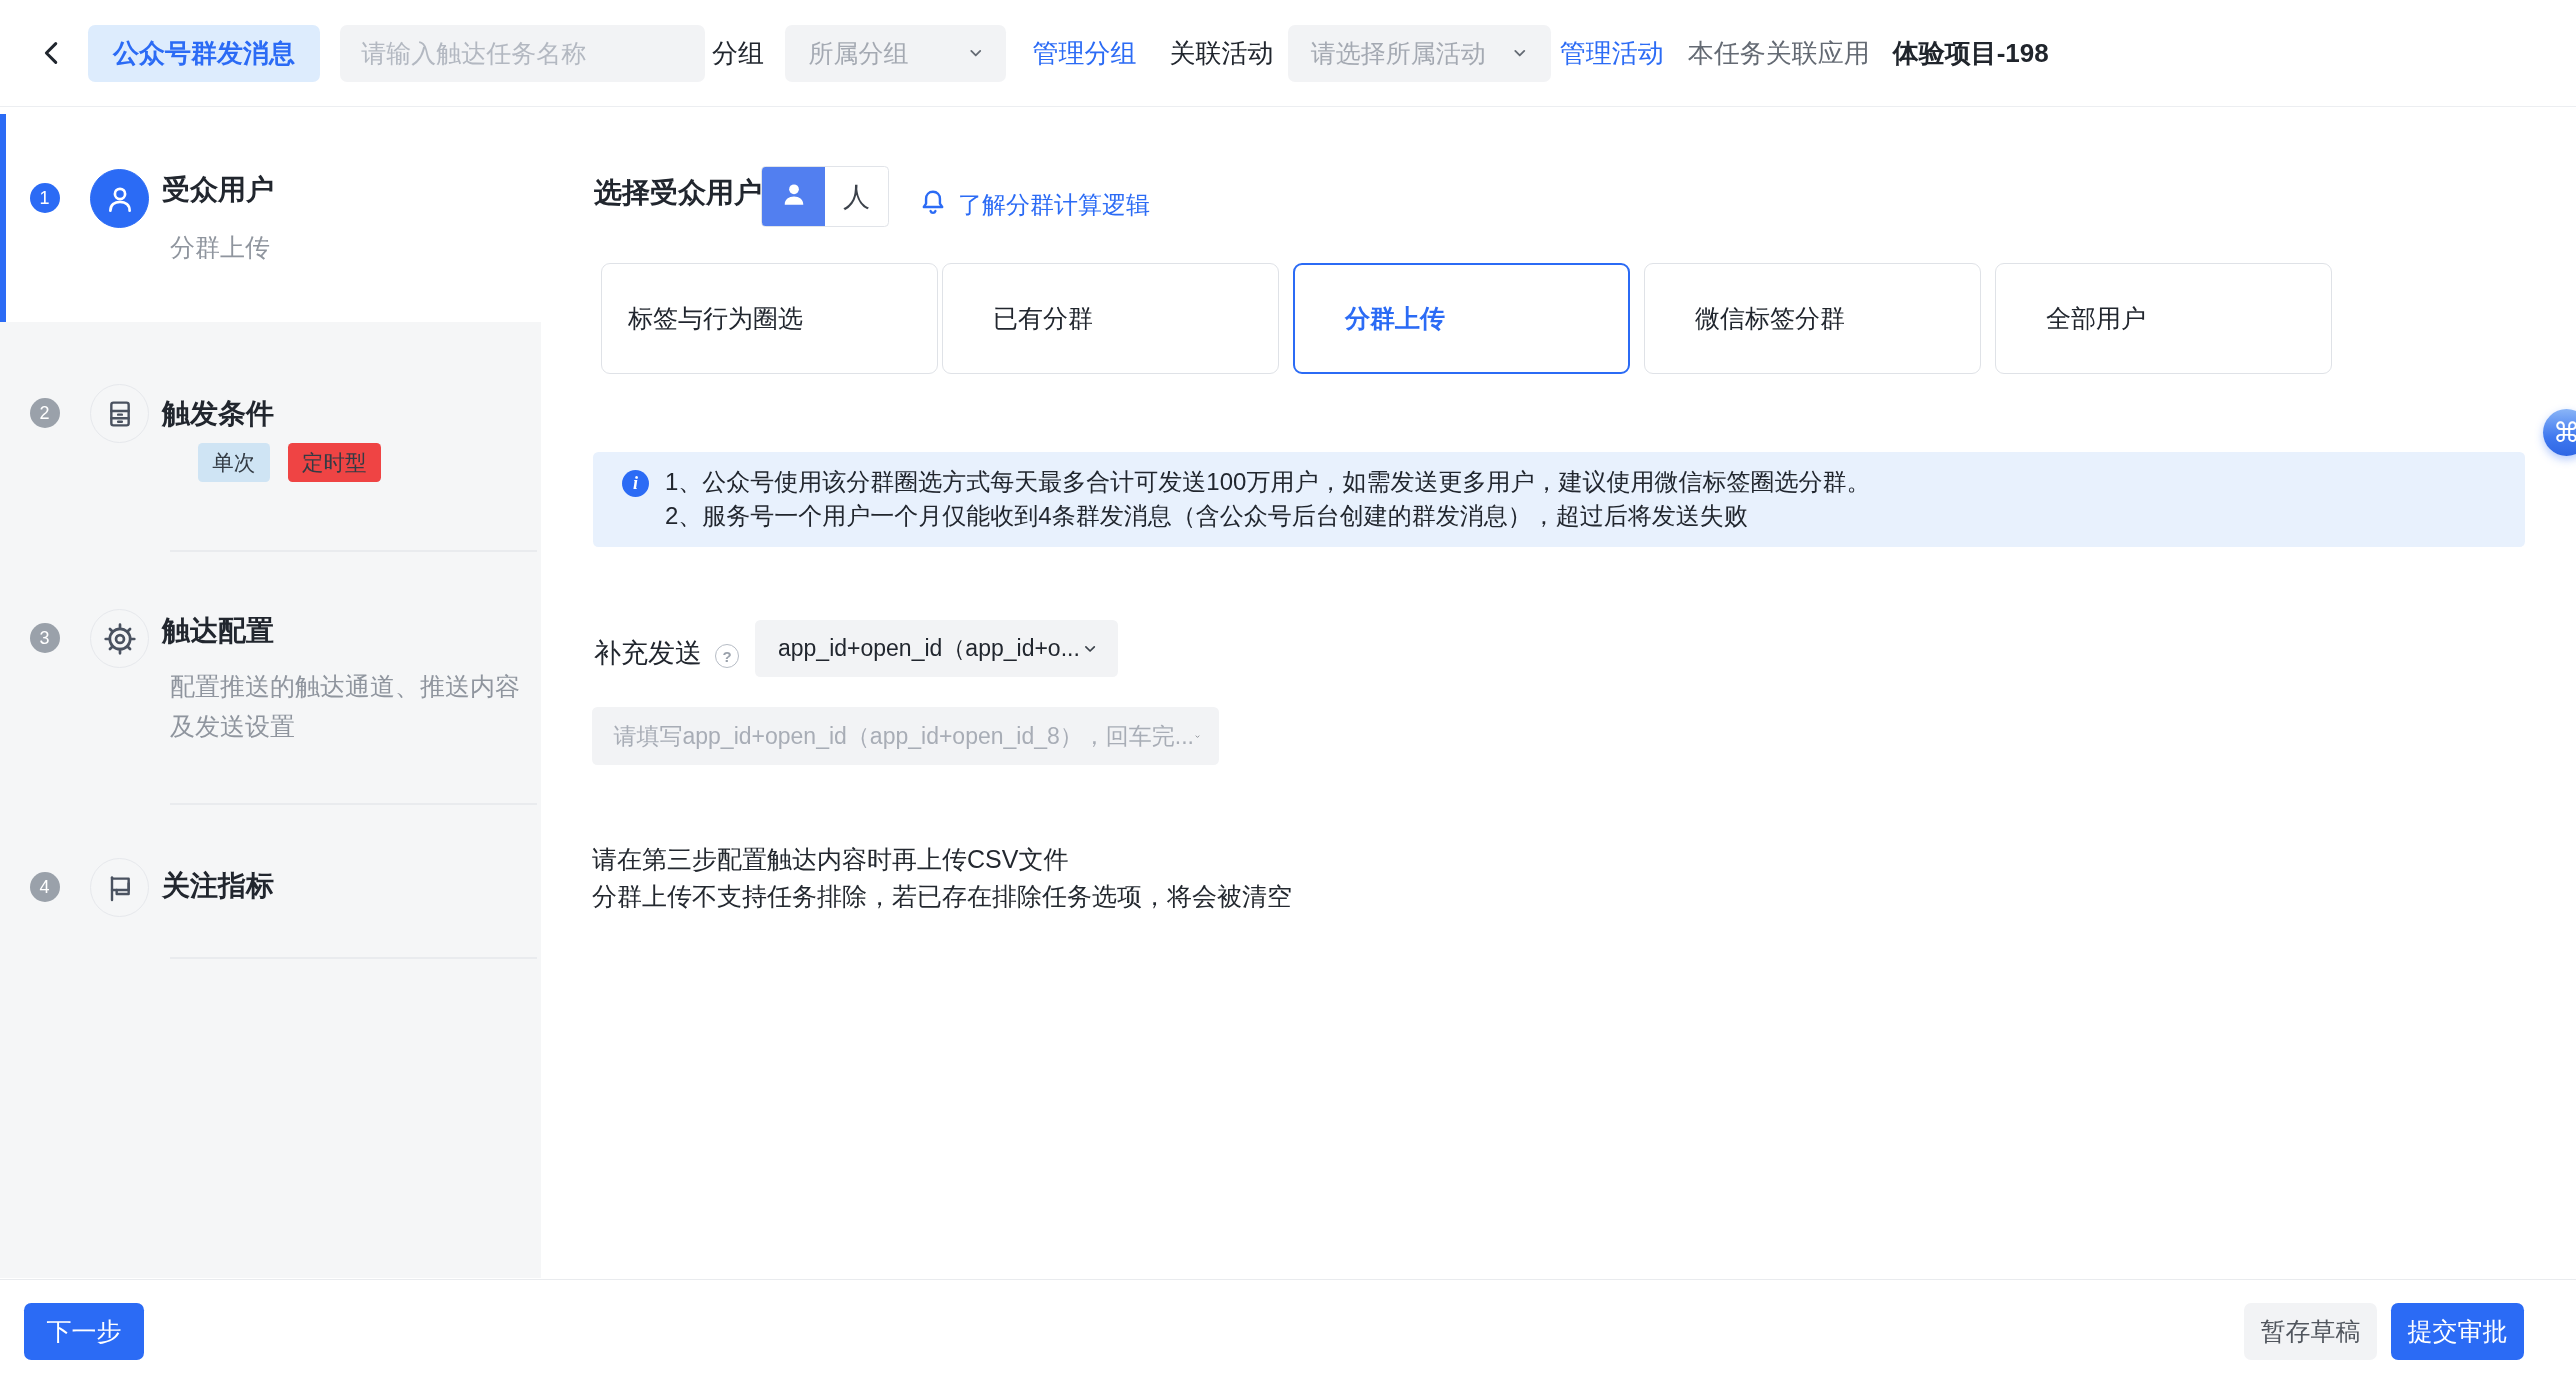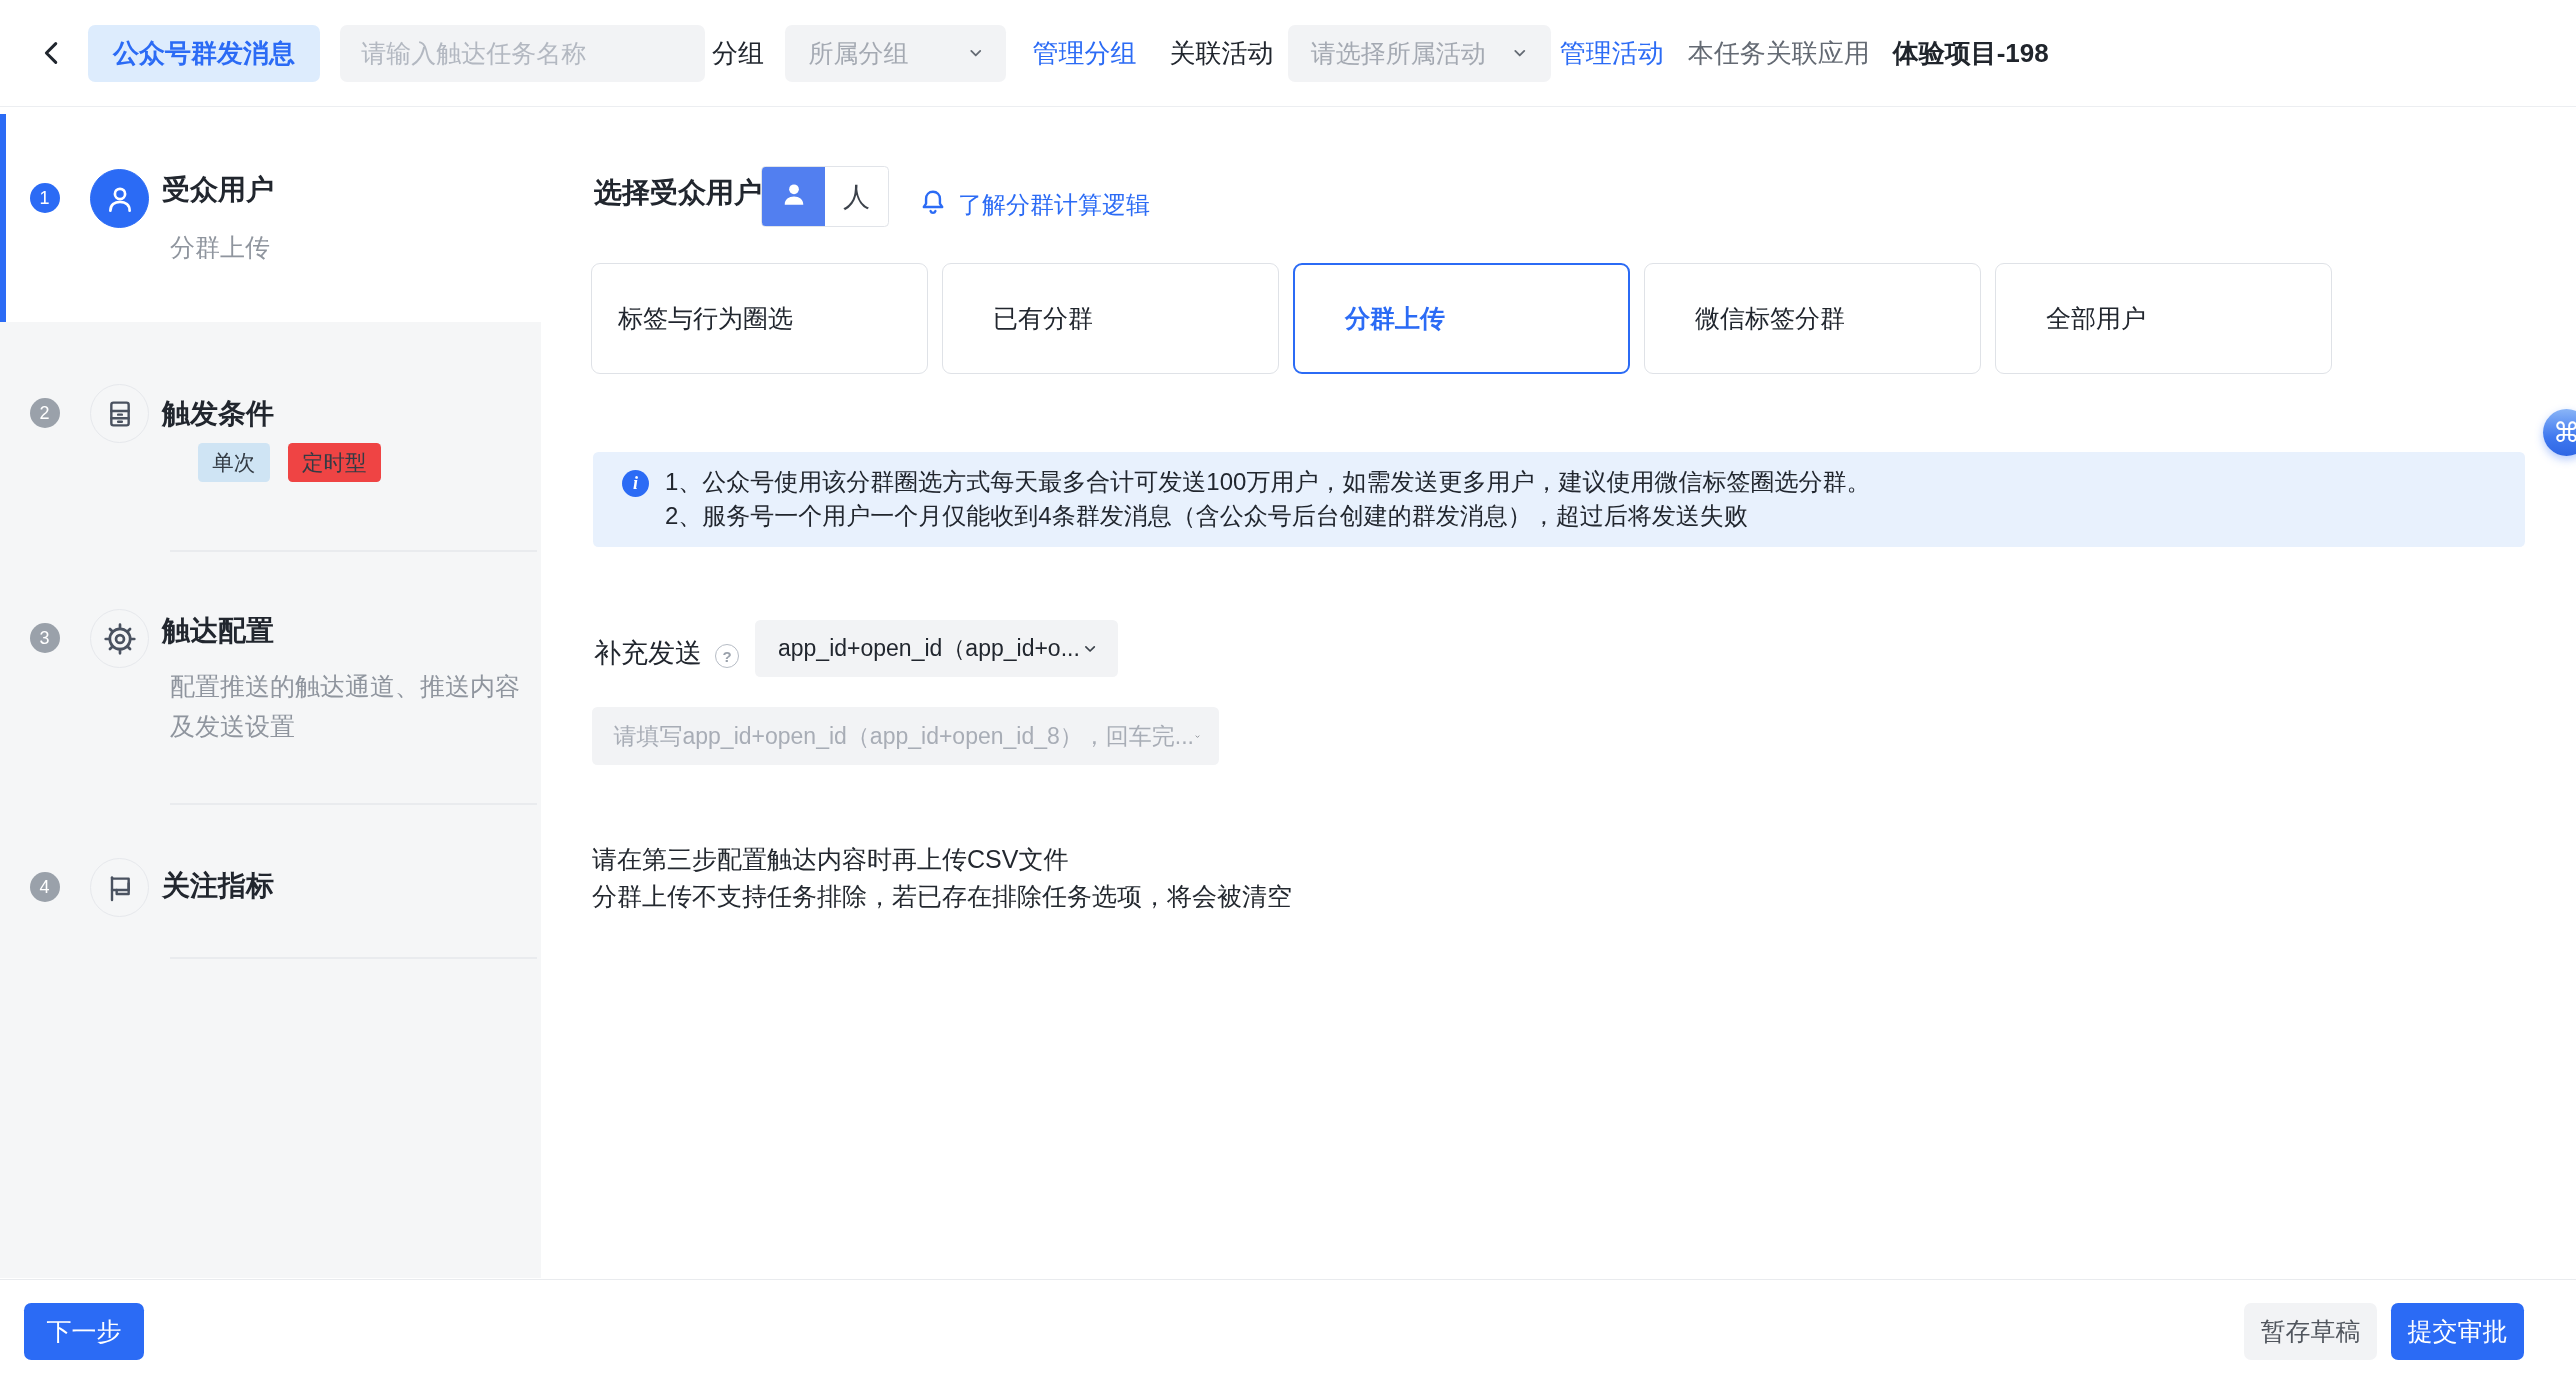--- a/index.html
+++ b/index.html
@@ -76,21 +76,21 @@
   .seg-cell.plain { font-size:27px; color:#3c424b; }
   .bell { position:absolute; left:376px; top:79px; width:32px; height:32px; cursor:pointer; }
   .logic-link { position:absolute; left:417px; top:82px; font-size:24px; color:#2b6bf5; cursor:pointer; }
 
   .card {
     position:absolute; top:156px; width:337px; height:111px; background:#fff;
     border:1.8px solid #dfe2e7; border-radius:9px; display:flex; align-items:center;
     padding-left:50px; font-size:25px; color:#21262e; cursor:pointer;
   }
   .card.sel { border:2.7px solid #2b6bf5; color:#2b6bf5; font-weight:700; }
-  .c0{left:50px;padding-left:26px;} .c1{left:401px;} .c2{left:752px;} .c3{left:1103px;} .c4{left:1454px;}
+  .c0{left:60px;padding-left:26px;} .c1{left:401px;} .c2{left:752px;} .c3{left:1103px;} .c4{left:1454px;}
 
   .notice {
     position:absolute; left:52px; top:345px; width:1932px; height:95px;
     background:#e8f1fd; border-radius:5.4px;
   }
   .notice .info-ic {
     position:absolute; left:29px; top:18px; width:27px; height:27px; border-radius:50%;
     background:#2b6bf5; color:#fff; display:flex; align-items:center; justify-content:center;
     font-size:18px; font-weight:700; font-family:"Liberation Serif","DejaVu Serif",serif; font-style:italic;
   }

